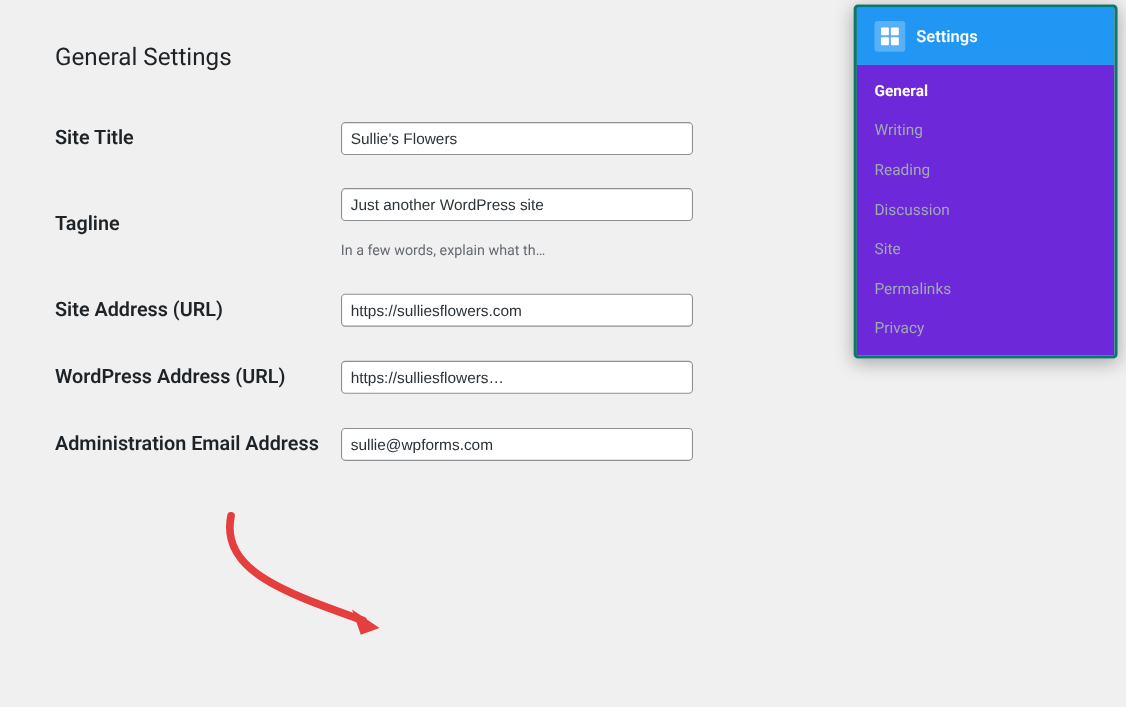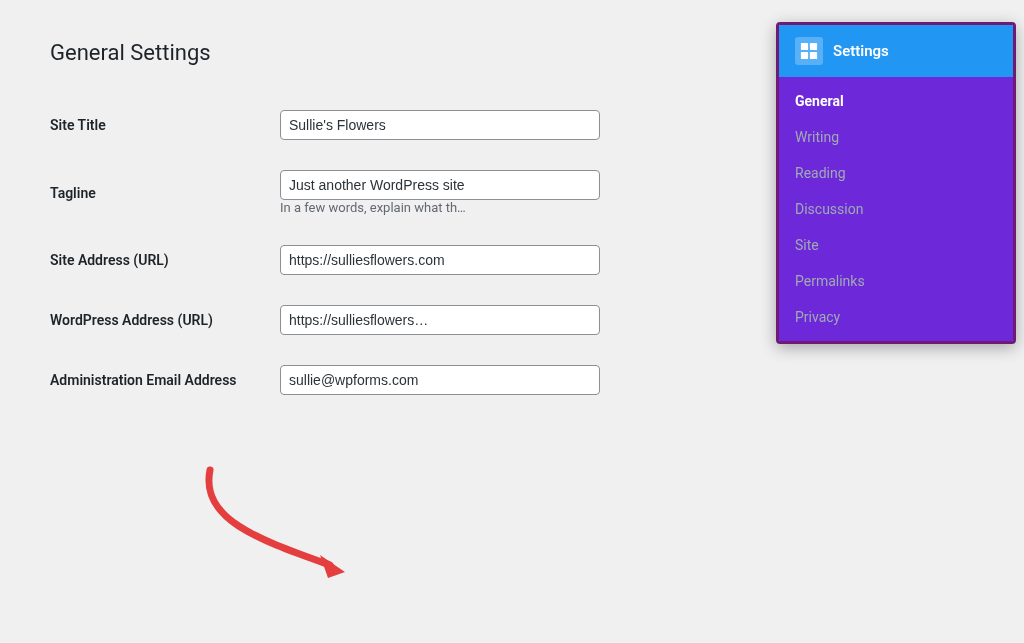--- a/index.html
+++ b/index.html
@@ -31,21 +31,21 @@
     }
 
     .form-table tr {
       vertical-align: top;
     }
 
     .form-table th {
       padding: 20px 10px 20px 0;
       text-align: left;
       font-weight: 600;
-      font-size: 14px;
+      font-size: 18px;
       color: #1d2327;
       white-space: nowrap;
       width: 220px;
       vertical-align: middle;
     }
 
     .form-table td {
       padding: 15px 10px;
       vertical-align: middle;
     }
@@ -59,30 +59,30 @@
       border-radius: 4px;
       font-size: 14px;
       color: #2c3338;
       background: #fff;
       display: block;
     }
 
     .description {
       font-size: 13px;
       color: #646970;
-      margin-top: 0;
+      margin-top: 20px;
     }
 
     
     .dropdown-overlay {
       position: absolute;
-      top: 22px;
+      top: 4px;
       right: 8px;
       width: 240px;
-      border: 3px solid #701a75;
+      border: 3px solid #0f766e;
       border-radius: 4px;
       overflow: hidden;
       box-shadow: 0 4px 16px rgba(0,0,0,0.3);
       z-index: 100;
     }
 
     .dropdown-header {
       background: #2196f3;
       padding: 12px 16px;
       display: flex;

